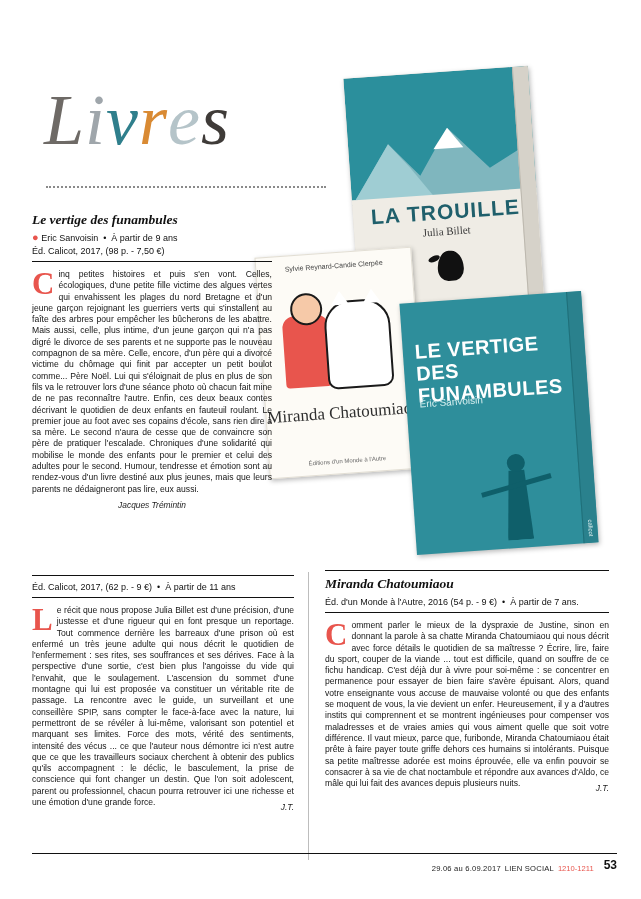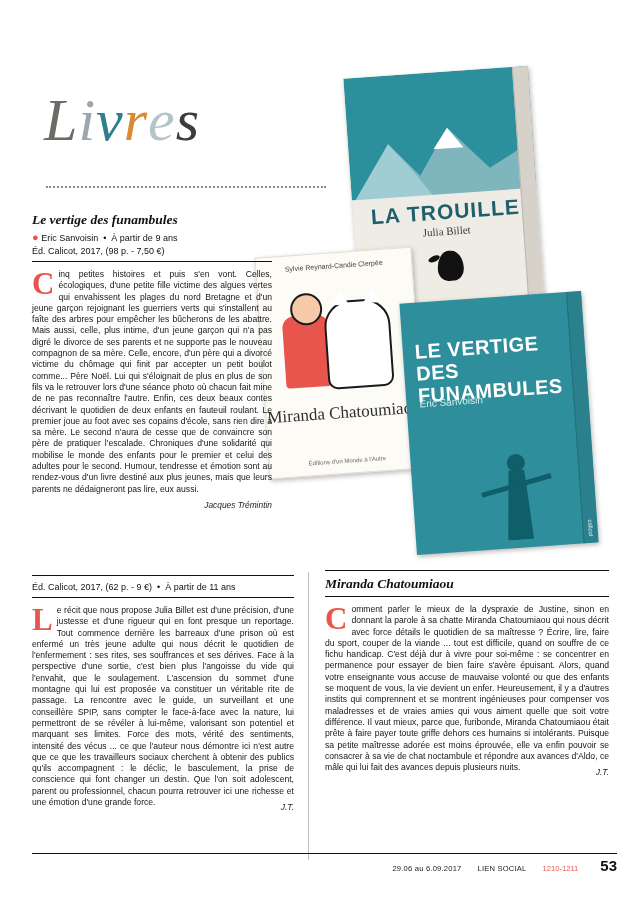--- a/index.html
+++ b/index.html
@@ -13,21 +13,21 @@
   }
   .page{position:absolute;inset:0;}
 
   
   .masthead{
     position:absolute;left:44px;top:70px;width:330px;height:110px;
   }
   .masthead .word{
     font-family:"Liberation Serif",serif;
     font-style:italic;
-    font-size:60px;
+    font-size:72px;
     line-height:100px;
     letter-spacing:1px;
     white-space:nowrap;
   }
   .masthead .word span{display:inline-block;}
   .l1{color:#6e6a66;}
   .l2{color:#9fa6ab;}
   .l3{color:#2f7f8c;}
   .l4{color:#d98a33;}
   .l5{color:#b5c4c9;}
@@ -169,21 +169,21 @@
 
   .body-text{
     font-size:8.6px;line-height:11.3px;text-align:justify;color:#151515;
     margin-top:6px;
   }
   .body-text .drop{
     float:left;font-family:"Liberation Serif",serif;
     font-size:31px;line-height:26px;padding:2px 4px 0 0;color:#e8554d;font-weight:bold;
   }
   .signature{
-    font-size:8.4px;text-align:right;font-style:italic;margin-top:5px;color:#222;
+    font-size:8.4px;text-align:center;font-style:italic;margin-top:5px;color:#222;
   }
 
   
   .art-1{left:32px;top:212px;width:240px;}
   
   .art-2{left:32px;top:575px;width:262px;}
   
   .art-3{left:325px;top:570px;width:284px;}
 
   .art-2 .body-text .drop,.art-3 .body-text .drop{color:#e8554d;}
@@ -193,28 +193,28 @@
     position:absolute;left:308px;top:572px;width:0;height:288px;
     border-left:.8px solid #bdbdbd;
   }
 
   
   .footer{
     position:absolute;left:32px;right:24px;bottom:24px;height:22px;
   }
   .footer-rule{border-top:1px solid #111;height:0;}
   .footer-inner{
-    display:flex;align-items:flex-end;justify-content:flex-end;gap:16px;
+    display:flex;align-items:flex-end;justify-content:flex-end;gap:4px;
     padding-top:4px;
   }
   .footer-txt{font-size:7.6px;color:#222;letter-spacing:.2px;}
   .footer-red{font-size:7.6px;color:#e8554d;}
   .page-no{
     font-family:"Liberation Sans",sans-serif;font-weight:bold;
-    font-size:15px;color:#111;line-height:15px;margin-left:6px;
+    font-size:12px;color:#111;line-height:15px;margin-left:6px;
   }
 </style>
 </head>
 <body>
 
 <div class="page">
 
   <div class="masthead">
     <div class="word">
       <span class="l1">L</span><span class="l2">i</span><span class="l3">v</span><span class="l4">r</span><span class="l5">e</span><span class="l6">s</span>
@@ -291,20 +291,25 @@
     <div class="rule-thin"></div>
     <div class="body-text">
       <span class="drop">L</span><span>e récit que nous propose Julia Billet est d'une précision, d'une justesse et d'une rigueur qui en font presque un reportage. Tout commence derrière les barreaux d'une prison où est enfermé un très jeune adulte qui nous décrit le quotidien de l'enfermement : ses rites, ses souffrances et ses dérives. Face à la perspective d'une sortie, c'est bien plus l'angoisse du vide qui l'envahit, que le soulagement. L'ascension du sommet d'une montagne qui lui est proposée va constituer un véritable rite de passage. La rencontre avec le guide, un surveillant et une conseillère SPIP, sans compter le face-à-face avec la nature, lui permettront de se révéler à lui-même, valorisant son potentiel et marquant ses limites. Force des mots, vérité des sentiments, intensité des vécus ... ce que l'auteur nous démontre ici n'est autre que ce que les travailleurs sociaux cherchent à obtenir des publics qu'ils accompagnent : le déclic, le basculement, la prise de conscience qui font changer un destin. Que l'on soit adolescent, parent ou professionnel, chacun pourra retrouver ici une richesse et une émotion d'une grande force.</span>
       <span class="signature" style="display:inline;float:right;">J.T.</span>
     </div>
   </div>
 
   <div class="art art-3">
     <div class="rule-top"></div>
     <div class="art-title">Miranda Chatoumiaou</div>
+    <p class="byline">
+      <span>Éd. d'un Monde à l'Autre, 2016 (54 p. - 9 €)</span>
+      &nbsp;•&nbsp;
+      <span>À partir de 7 ans.</span>
+    </p>
     <div class="rule-thin"></div>
     <div class="body-text">
       <span class="drop">C</span><span>omment parler le mieux de la dyspraxie de Justine, sinon en donnant la parole à sa chatte Miranda Chatoumiaou qui nous décrit avec force détails le quotidien de sa maîtresse ? Écrire, lire, faire du sport, couper de la viande ... tout est difficile, quand on souffre de ce fichu handicap. C'est déjà dur à vivre pour soi-même : se concentrer en permanence pour essayer de bien faire s'avère épuisant. Alors, quand votre enseignante vous accuse de mauvaise volonté ou que des enfants se moquent de vous, la vie devient un enfer. Heureusement, il y a d'autres instits qui comprennent et se montrent ingénieuses pour compenser vos maladresses et de vraies amies qui vous aiment quelle que soit votre différence. Il vaut mieux, parce que, furibonde, Miranda Chatoumiaou était prête à faire payer toute griffe dehors ces humains si intolérants. Puisque sa petite maîtresse adorée est moins éprouvée, elle va enfin pouvoir se consacrer à sa vie de chat noctambule et répondre aux avances d'Aldo, ce mâle qui lui fait des avances depuis plusieurs nuits.</span>
       <span class="signature" style="display:inline;float:right;">J.T.</span>
     </div>
   </div>
 
   <div class="footer">
     <div class="footer-rule"></div>
     <div class="footer-inner">

